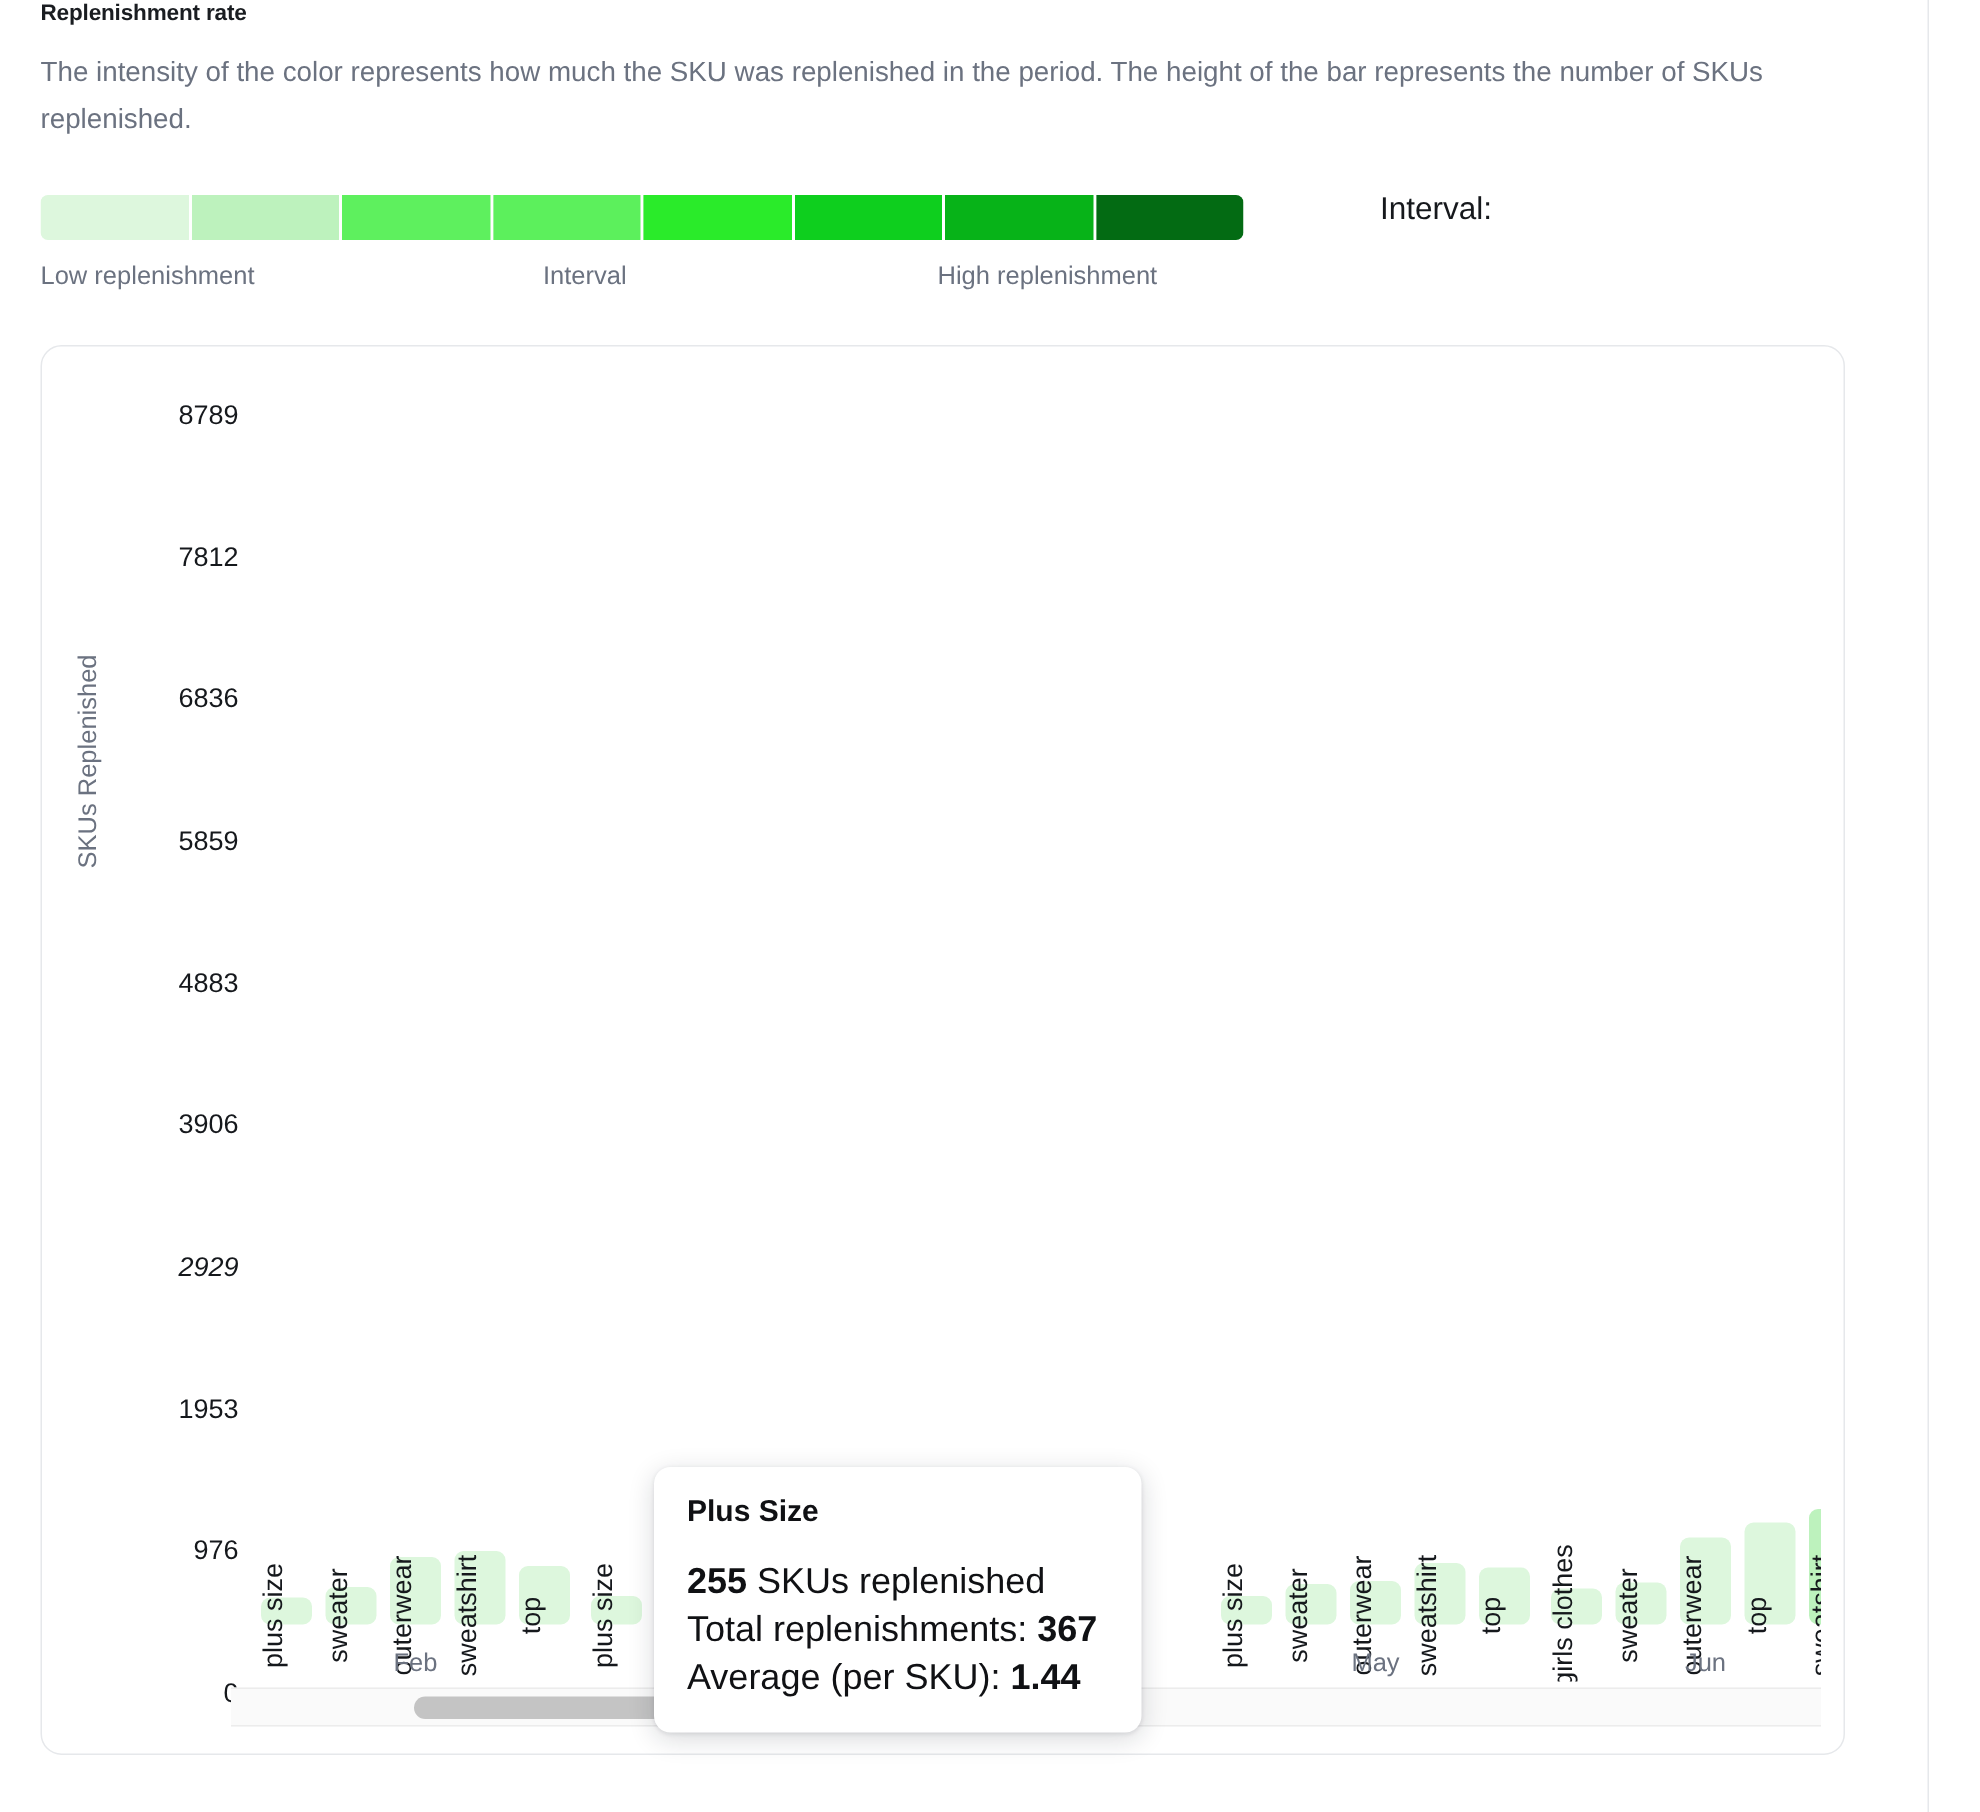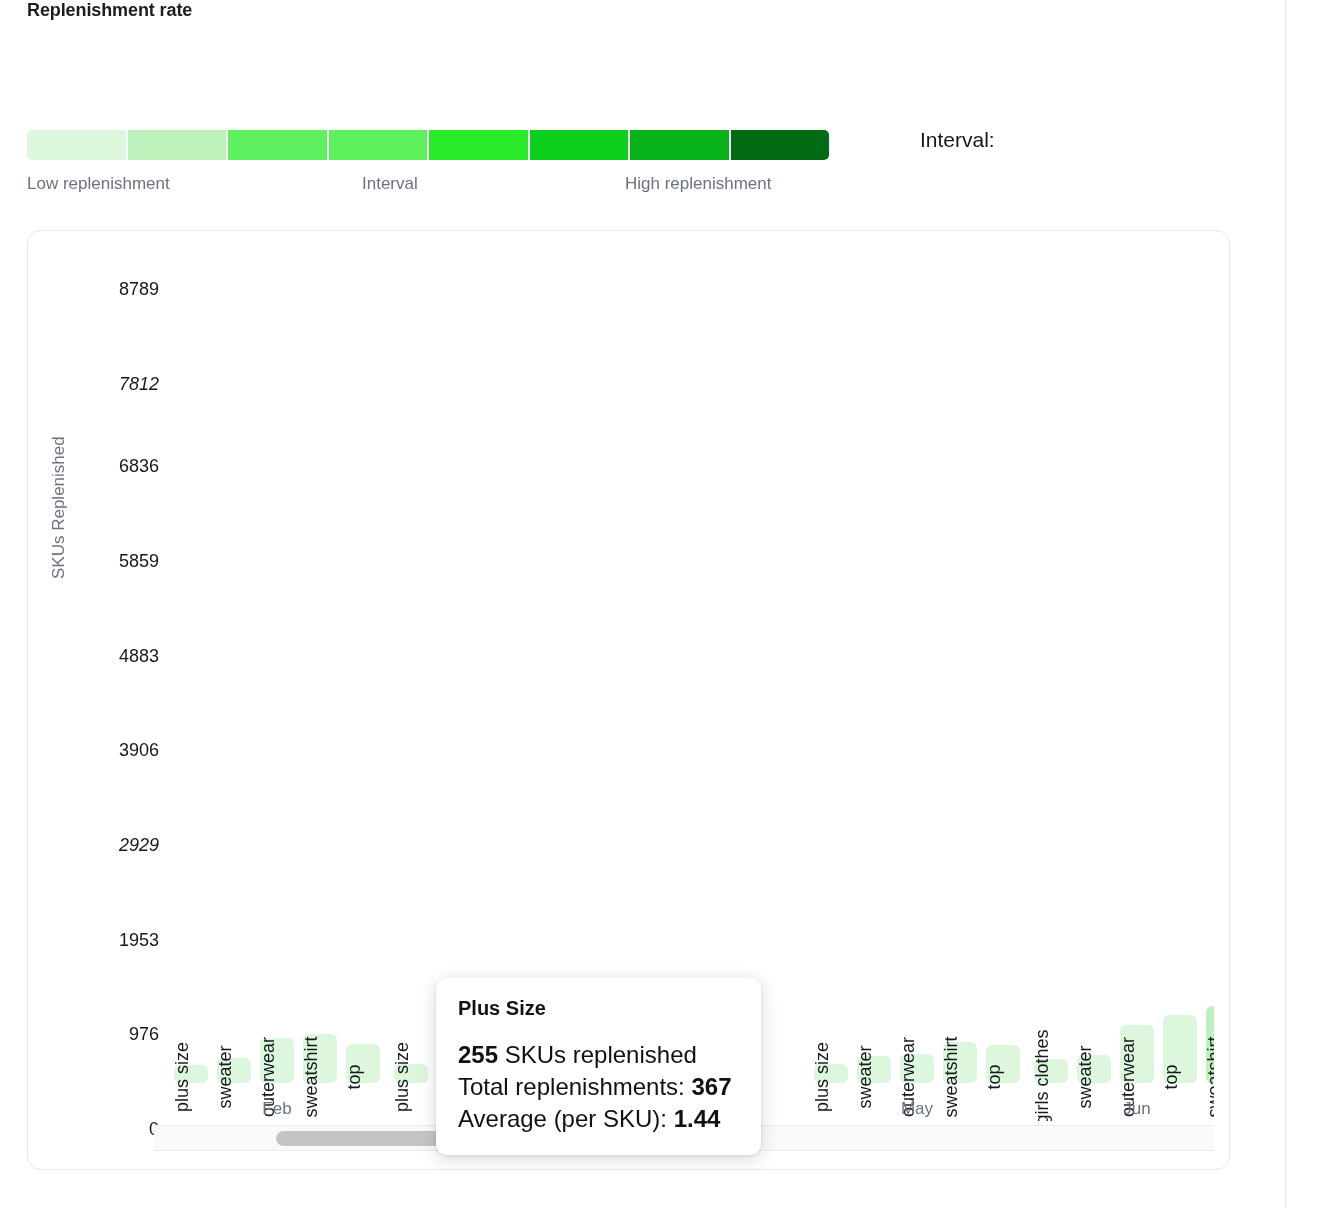--- a/index.html
+++ b/index.html
@@ -13,21 +13,21 @@
 
   
   .right-divider {
     position: absolute; left: 1285px; top: 0;
     width: 1px; height: 1208px; background: #e6e8eb;
   }
 
   
   .panel-title {
     position: absolute; left: 27px; top: 0px;
-    font-size: 18px; font-weight: bold; color: #1a1d21;
+    font-size: 15px; font-weight: bold; color: #1a1d21;
     letter-spacing: -0.1px;
   }
   .panel-desc {
     position: absolute; left: 27px; top: 32px;
     width: 1195px;
     font-size: 18.5px; line-height: 31px; color: #6b7280;
   }
 
   
   .legend-wrap { position: absolute; left: 27px; top: 130px; }
@@ -148,20 +148,21 @@
   }
 </style>
 </head>
 <body>
 
 <div class="page">
 
   <div class="right-divider"></div>
 
   <div class="panel-title">Replenishment rate</div>
+  <div class="panel-desc">The intensity of the color represents how much the SKU was replenished in the period. The height of the bar represents the number of SKUs replenished.</div>
 
   <div class="legend-wrap">
     <div class="legend-bar" id="legend-bar">
         <div class="legend-swatch" style="background: rgb(221, 247, 221);"></div>
         <div class="legend-swatch" style="background: rgb(189, 242, 189);"></div>
         <div class="legend-swatch" style="background: rgb(94, 240, 94);"></div>
         <div class="legend-swatch" style="background: rgb(92, 240, 92);"></div>
         <div class="legend-swatch" style="background: rgb(42, 235, 42);"></div>
         <div class="legend-swatch" style="background: rgb(14, 207, 30);"></div>
         <div class="legend-swatch" style="background: rgb(7, 179, 24);"></div>
@@ -175,22 +176,22 @@
   </div>
 
   <div class="interval-wrap">
     <span class="interval-label">Interval:</span>
   </div>
 
   <div class="chart-card">
 
     <div class="y-axis-title">SKUs Replenished</div>
     <div class="y-ticks" id="y-ticks">
-        <div class="y-tick" style="top: 46px; margin-top: 12px;">8789</div>
-        <div class="y-tick" style="top: 153px; font-style: italic;">7812</div>
+        <div class="y-tick" style="top: 46px;">8789</div>
+        <div class="y-tick" style="top: 141px;">7812</div>
         <div class="y-tick" style="top: 235.323px;">6836</div>
         <div class="y-tick" style="top: 330.032px;">5859</div>
         <div class="y-tick" style="top: 424.645px;">4883</div>
         <div class="y-tick" style="top: 519.355px;">3906</div>
         <div class="y-tick" style="top: 614.065px; font-style: italic;">2929</div>
         <div class="y-tick" style="top: 708.677px;">1953</div>
         <div class="y-tick" style="top: 803.387px;">976</div>
         <div class="y-tick" style="top: 898px;">0</div>
       </div>
 

